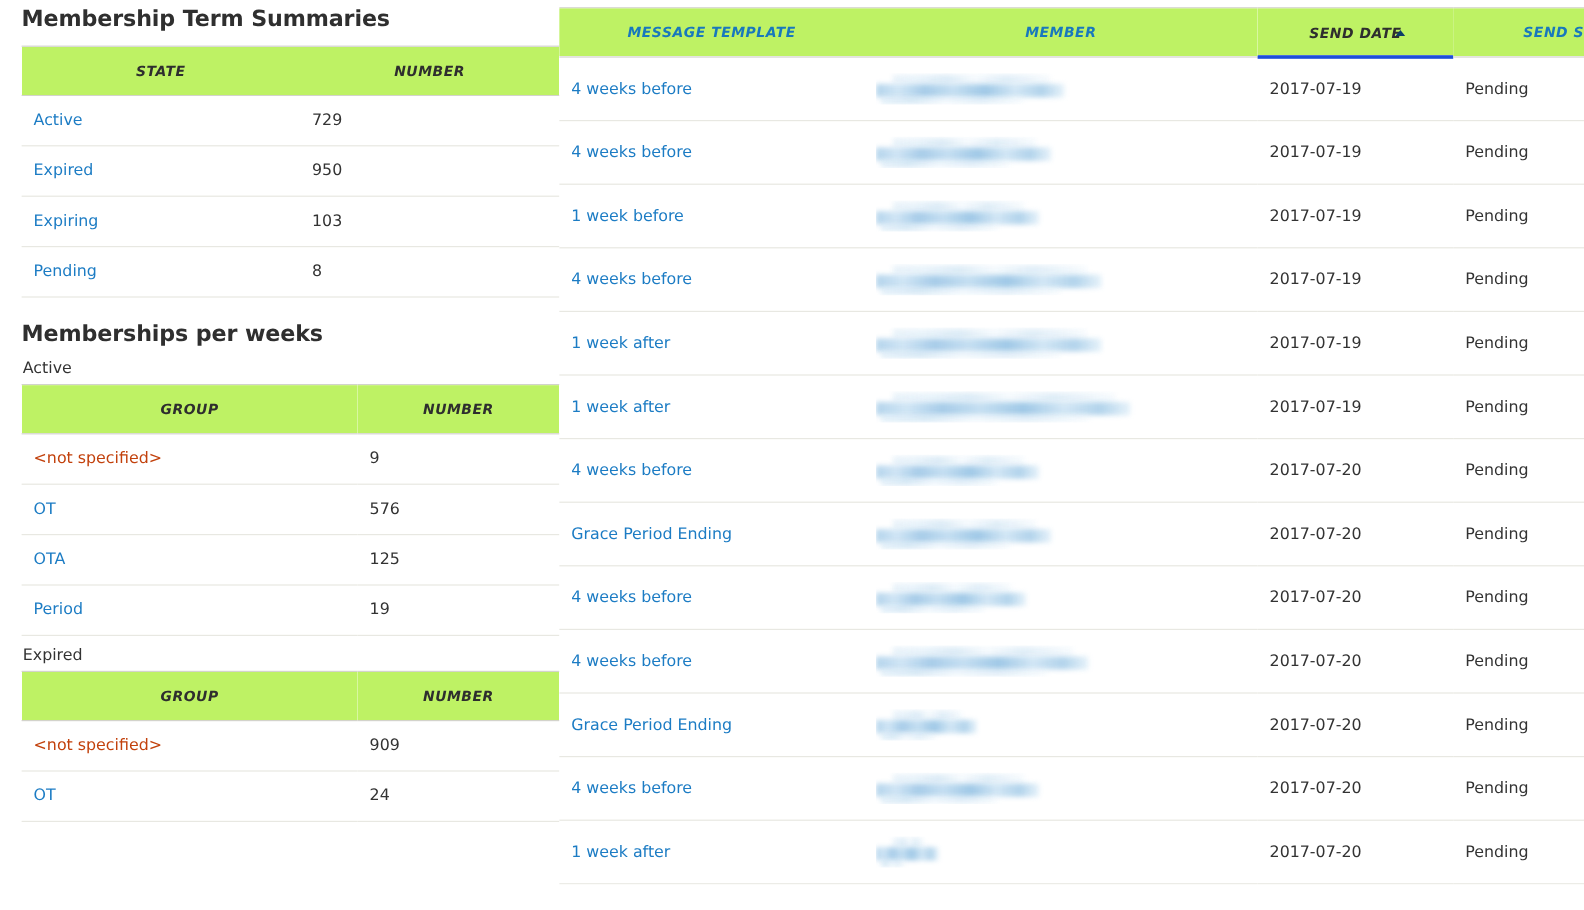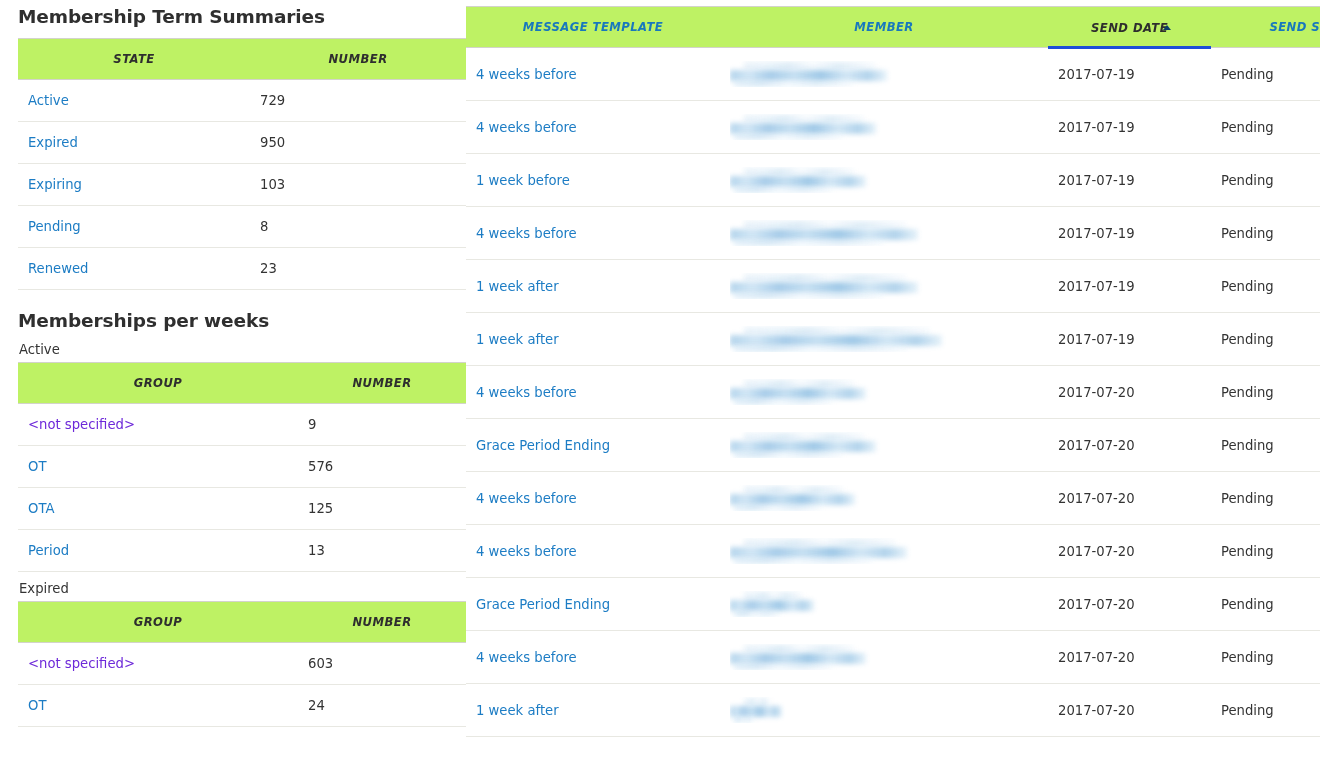--- a/index.html
+++ b/index.html
@@ -92,21 +92,21 @@
     white-space: nowrap;
     overflow: hidden;
     line-height: 15px;
   }
   a.lnk {
     color: #1c7cc4;
     text-decoration: none;
     cursor: pointer;
   }
   .plain {
-    color: #6d28d9;
+    color: #c2410c;
   }
 
   
   .tbl-left col.c1 { width: 232px; }
   .tbl-left col.c2 { width: auto; }
   .tbl-group col.c1 { width: 280px; }
   .tbl-group col.c2 { width: auto; }
 
   
   .tbl-msgs col.c1 { width: 254px; }
@@ -195,24 +195,20 @@
           <td>950</td>
         </tr>
         <tr>
           <td><a class="lnk">Expiring</a></td>
           <td>103</td>
         </tr>
         <tr>
           <td><a class="lnk">Pending</a></td>
           <td>8</td>
         </tr>
-        <tr>
-          <td><a class="lnk">Renewed</a></td>
-          <td>23</td>
-        </tr>
       </tbody>
     </table>
 
     <h2 class="block-title spaced">Memberships per weeks</h2>
 
     <div class="sub-label">Active</div>
 
     <table class="grid tbl-group">
       <colgroup>
           <col class="c1">
@@ -232,42 +228,42 @@
         <tr>
           <td><a class="lnk">OT</a></td>
           <td>576</td>
         </tr>
         <tr>
           <td><a class="lnk">OTA</a></td>
           <td>125</td>
         </tr>
         <tr>
           <td><a class="lnk">Period</a></td>
-          <td>13</td>
+          <td>19</td>
         </tr>
       </tbody>
     </table>
 
     <div class="sub-label" style="margin-top:9px;">Expired</div>
 
     <table class="grid tbl-group">
       <colgroup>
           <col class="c1">
           <col class="c2">
         </colgroup>
       <thead>
         <tr>
           <th>GROUP</th>
           <th>NUMBER</th>
         </tr>
       </thead>
       <tbody>
         <tr>
           <td><span class="plain">&lt;not specified&gt;</span></td>
-          <td>603</td>
+          <td>909</td>
         </tr>
         <tr>
           <td><a class="lnk">OT</a></td>
           <td>24</td>
         </tr>
       </tbody>
     </table>
 
   </div>
 

